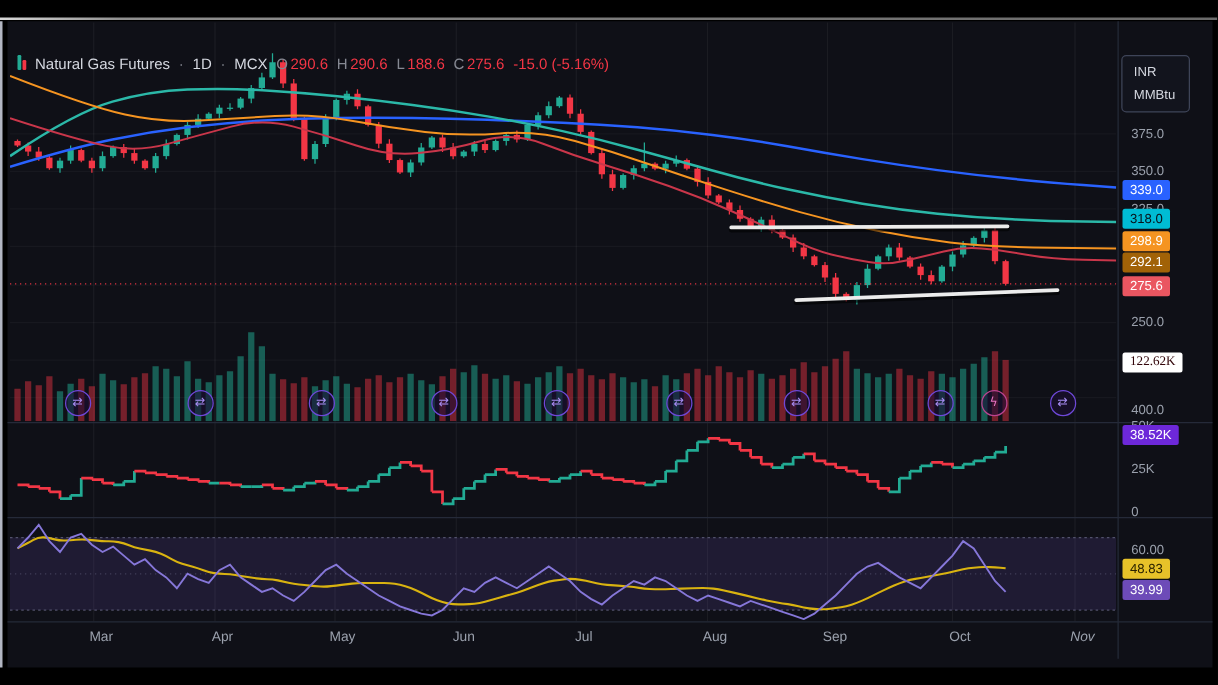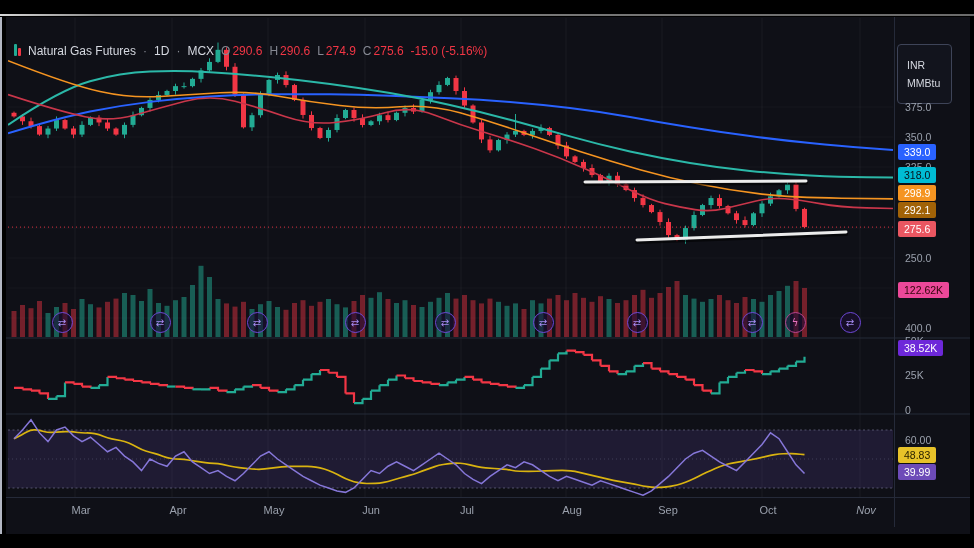--- a/index.html
+++ b/index.html
@@ -12,21 +12,21 @@
   #cv{position:absolute;left:0;top:0;}
   .header{position:absolute;left:14px;top:44px;display:flex;align-items:flex-start;gap:7px;
           font-size:12px;color:#d5d8e0;white-space:nowrap;}
   .logo{display:flex;align-items:flex-end;gap:1px;height:12px;}
   .mini-candle{display:inline-block;width:3px;border-radius:1px;}
   .mini-up{height:12px;background:#22ab94;}
   .mini-dn{height:8px;background:#f23645;}
   .ohlc-group{display:flex;gap:2px;align-items:center;}
   .ohlc-label{color:#868993;}
   .val-red{color:#f23645;}
-  .unitbox{position:absolute;left:897px;top:44px;width:55px;height:60px;border:1px solid #3e4458;
+  .unitbox{position:absolute;left:897px;top:44px;width:55px;height:46px;border:1px solid #3e4458;
            border-radius:4px;background:#12141d;color:#d5d8e0;font-size:10.5px;display:flex;
            flex-direction:column;justify-content:center;gap:6px;padding-left:9px;box-sizing:border-box;cursor:pointer;}
   .tick{position:absolute;left:905px;transform:translateY(-50%);font-size:10.5px;color:#9aa0ac;}
   .badge{position:absolute;left:898px;transform:translateY(-50%);font-size:10.5px;height:16px;
          line-height:16px;padding:0 6px;border-radius:2px;font-weight:500;}
   .month{position:absolute;top:504px;transform:translateX(-50%);font-size:11px;color:#9aa0ac;}
   .marker{position:absolute;width:21px;height:21px;border-radius:50%;border:1.5px solid #6e48d8;
           background:rgba(26,14,52,.6);color:#a78cf2;font-size:10px;display:flex;align-items:center;
           justify-content:center;box-sizing:border-box;font-family:"DejaVu Sans",sans-serif;cursor:pointer;}
   .marker.event{border-color:#bb4390;color:#e673c1;}
@@ -482,21 +482,21 @@
     <span class="ohlc-group">
       <span class="ohlc-label">O</span>
       <span class="val-red">290.6</span>
     </span>
     <span class="ohlc-group">
       <span class="ohlc-label">H</span>
       <span class="val-red">290.6</span>
     </span>
     <span class="ohlc-group">
       <span class="ohlc-label">L</span>
-      <span class="val-red">274.9</span>
+      <span class="val-red">188.6</span>
     </span>
     <span class="ohlc-group">
       <span class="ohlc-label">C</span>
       <span class="val-red">275.6</span>
     </span>
     <span class="val-red">-15.0 (-5.16%)</span>
   </div>
 
   <div class="unitbox">
     <span>INR</span>
@@ -514,21 +514,21 @@
       <div class="tick" style="top: 328px;">400.0</div>
       <div class="tick" style="top: 341px;">50K</div>
       <div class="tick" style="top: 375px;">25K</div>
       <div class="tick" style="top: 410px;">0</div>
       <div class="tick" style="top: 440px;">60.00</div>
       <div class="badge" style="top: 152px; background: rgb(41, 98, 255); color: rgb(255, 255, 255);">339.0</div>
       <div class="badge" style="top: 175px; background: rgb(0, 188, 212); color: rgb(7, 18, 26);">318.0</div>
       <div class="badge" style="top: 193px; background: rgb(245, 148, 33); color: rgb(255, 255, 255);">298.9</div>
       <div class="badge" style="top: 210px; background: #a16207; color: rgb(255, 255, 255);">292.1</div>
       <div class="badge" style="top: 229px; background: rgb(234, 86, 97); color: rgb(255, 255, 255);">275.6</div>
-      <div class="badge" style="top: 290px; background: #ec4899; color: rgb(51, 6, 11);">122.62K</div>
+      <div class="badge" style="top: 290px; background: #ffffff; color: rgb(51, 6, 11); font-family: Liberation Serif, serif;">122.62K</div>
       <div class="badge" style="top: 348px; background: #6d28d9; color: rgb(255, 255, 255);">38.52K</div>
       <div class="badge" style="top: 455px; background: rgb(231, 194, 41); color: rgb(42, 34, 0);">48.83</div>
       <div class="badge" style="top: 472px; background: rgb(109, 75, 184); color: rgb(255, 255, 255);">39.99</div>
       <div class="month" style="left: 81px;">Mar</div>
       <div class="month" style="left: 178px;">Apr</div>
       <div class="month" style="left: 274px;">May</div>
       <div class="month" style="left: 371px;">Jun</div>
       <div class="month" style="left: 467px;">Jul</div>
       <div class="month" style="left: 572px;">Aug</div>
       <div class="month" style="left: 668px;">Sep</div>

